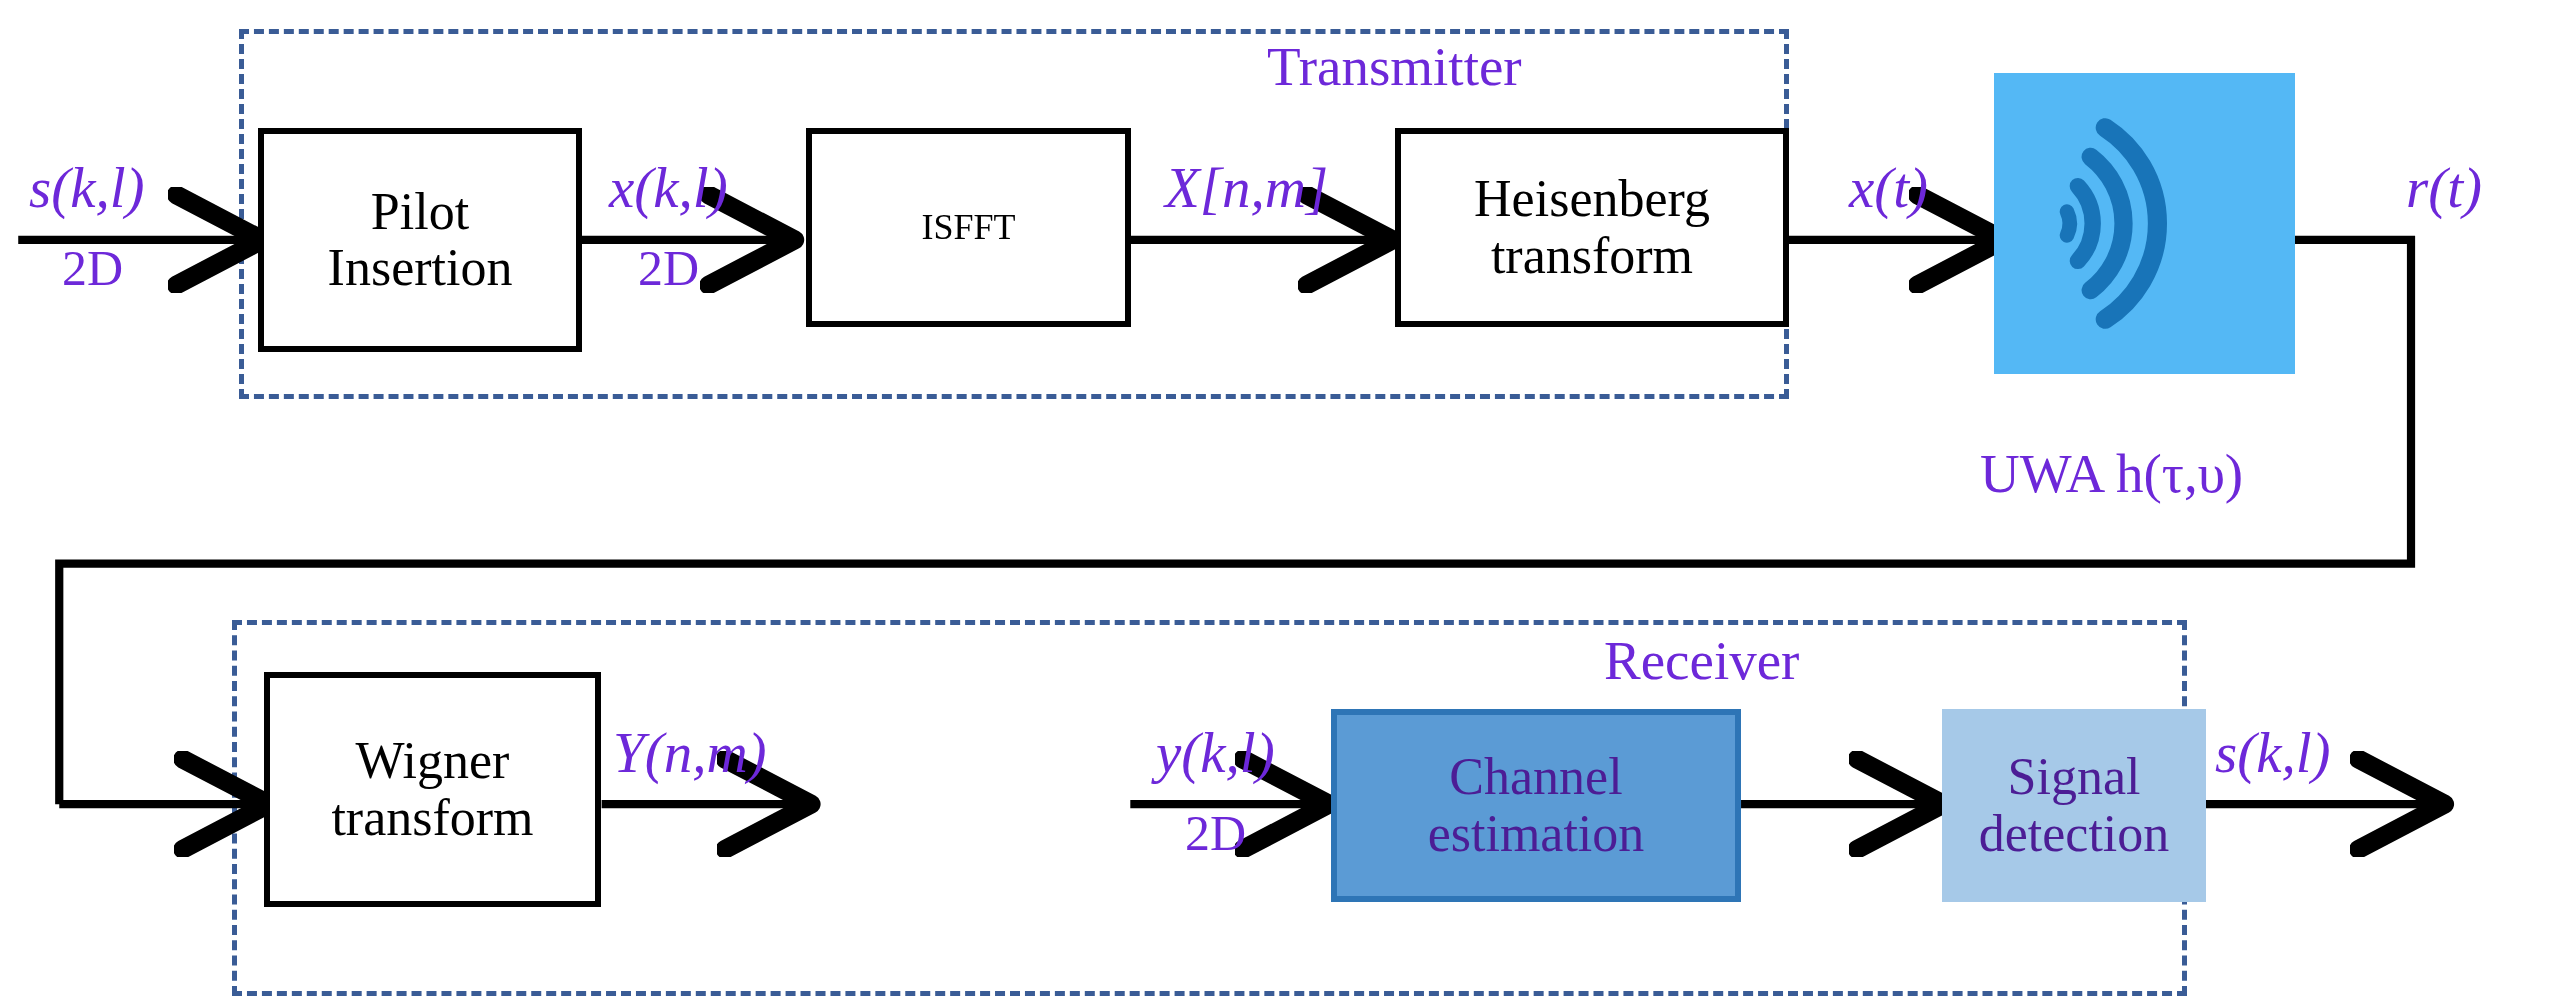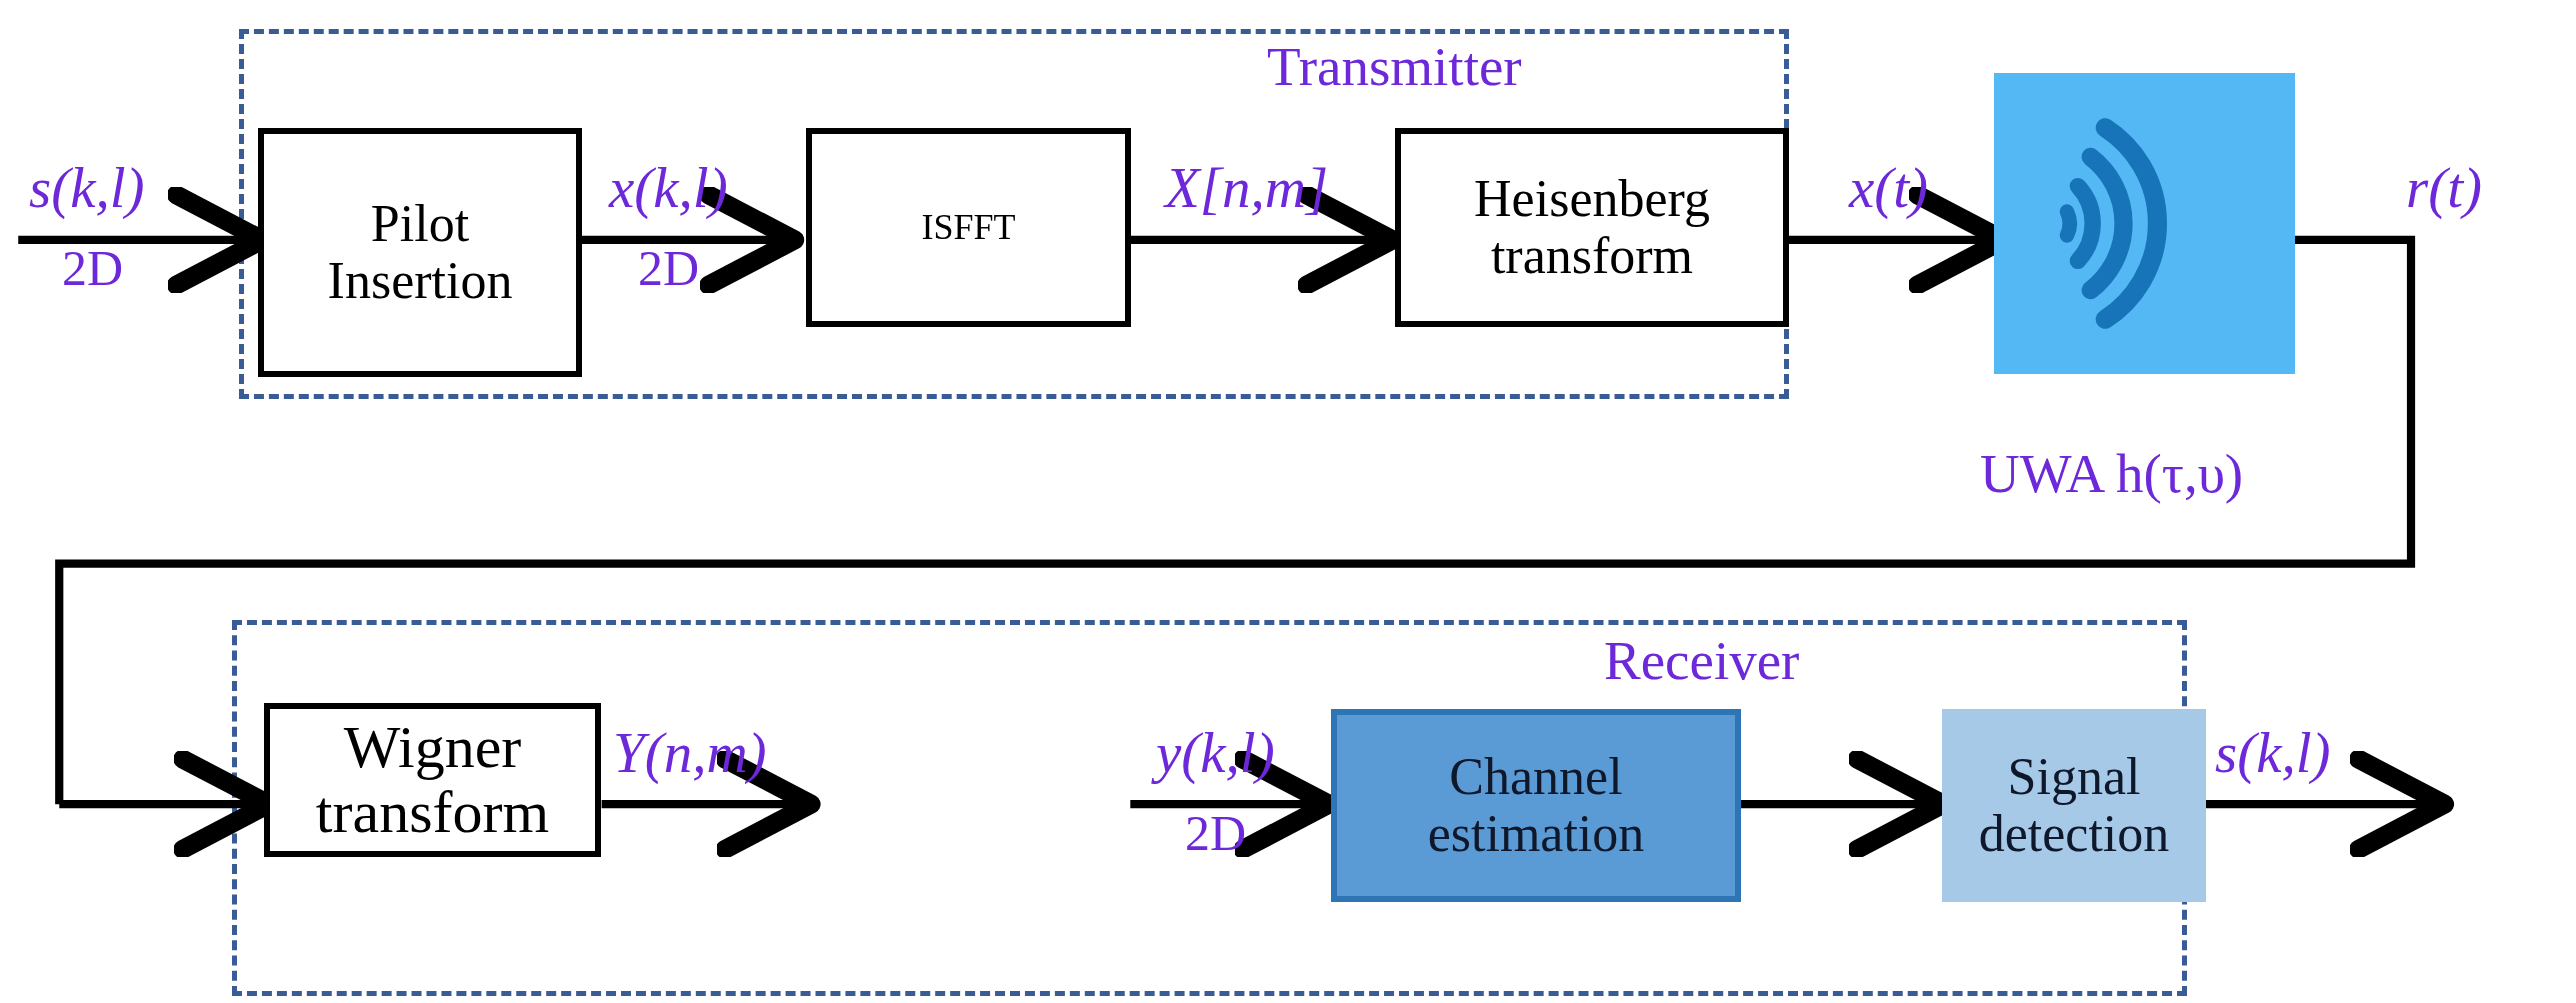--- a/index.html
+++ b/index.html
@@ -8,21 +8,21 @@
   .blk{position:absolute;box-sizing:border-box;background:#fff;border:6.4px solid #000;
        display:flex;align-items:center;justify-content:center;text-align:center;
        line-height:1.08;color:#000;}
   .blk span{display:block;}
   .blk.two span{display:block;}
   .lbl{position:absolute;white-space:nowrap;color:#6d28d9;}
   .ital{font-style:italic;}
   .dashbox{position:absolute;box-sizing:border-box;border:5.5px dashed #3A5C96;background:transparent;}
   svg.wires{position:absolute;left:0;top:0;width:2576px;height:1004px;overflow:visible;}
   .chanblk{position:absolute;box-sizing:border-box;display:flex;align-items:center;
-           justify-content:center;text-align:center;line-height:1.08;color:#0f172a;}
+           justify-content:center;text-align:center;line-height:1.08;color:#4c1d95;}
 </style>
 </head>
 <body>
 
 <div id="stage">
 
   <div class="dashbox" style="left:239px;top:29px;width:1550px;height:370px;"></div>
   <div class="dashbox" style="left:232px;top:620px;width:1955px;height:376px;"></div>
 
   <svg class="wires" viewBox="0 0 2826 1101" width="2576" height="1004">
@@ -38,21 +38,21 @@
       <line x1="1962" y1="263" x2="2188" y2="263"></line>
       <line x1="65" y1="882" x2="285" y2="882"></line>
       <line x1="660" y1="882" x2="880" y2="882"></line>
       <line x1="1240" y1="882" x2="1448" y2="882"></line>
       <line x1="1910" y1="882" x2="2122" y2="882"></line>
       <line x1="2414" y1="882" x2="2672" y2="882"></line>
     </g>
     <polyline points="2512,263 2645,263 2645,618 65,618 65,882" stroke="#000" stroke-width="9" fill="none" stroke-linejoin="miter" stroke-linecap="butt"></polyline>
   </svg>
 
-  <div class="blk two" style="left:258px;top:128px;width:324px;height:249px;font-size:52px;">
+  <div class="blk two" style="left:258px;top:128px;width:324px;height:224px;font-size:52px;">
     <div>
       <span>Pilot</span>
       <span>Insertion</span>
     </div>
   </div>
 
   <div class="blk" style="left:806px;top:128px;width:325px;height:199px;font-size:36px;">
     <span>ISFFT</span>
   </div>
 
@@ -82,21 +82,21 @@
         <path d="M 106 92 A 92 92 0 0 1 106 238" stroke-width="20"></path>
         <path d="M 92 124 A 60 60 0 0 1 92 206" stroke-width="18"></path>
         <path d="M 80 152 A 30 30 0 0 1 80 178" stroke-width="16"></path>
       </g>
     </svg>
   </div>
   <div class="lbl" style="left:1980px;top:442px;font-size:55px;">UWA h(τ,υ)</div>
 
   <div class="lbl ital" style="left:2406px;top:155px;font-size:57px;">r(t)</div>
 
-  <div class="blk two" style="left:264px;top:703px;width:337px;height:154px;font-size:60px;">
+  <div class="blk two" style="left:264px;top:672px;width:337px;height:235px;font-size:52px;">
     <div>
       <span>Wigner</span>
       <span>transform</span>
     </div>
   </div>
 
 
   <div class="chanblk two" style="left:1331px;top:709px;width:410px;height:193px;font-size:52px;
               background:#5B9BD5;border:6.4px solid #2E75B6;">
     <div>

